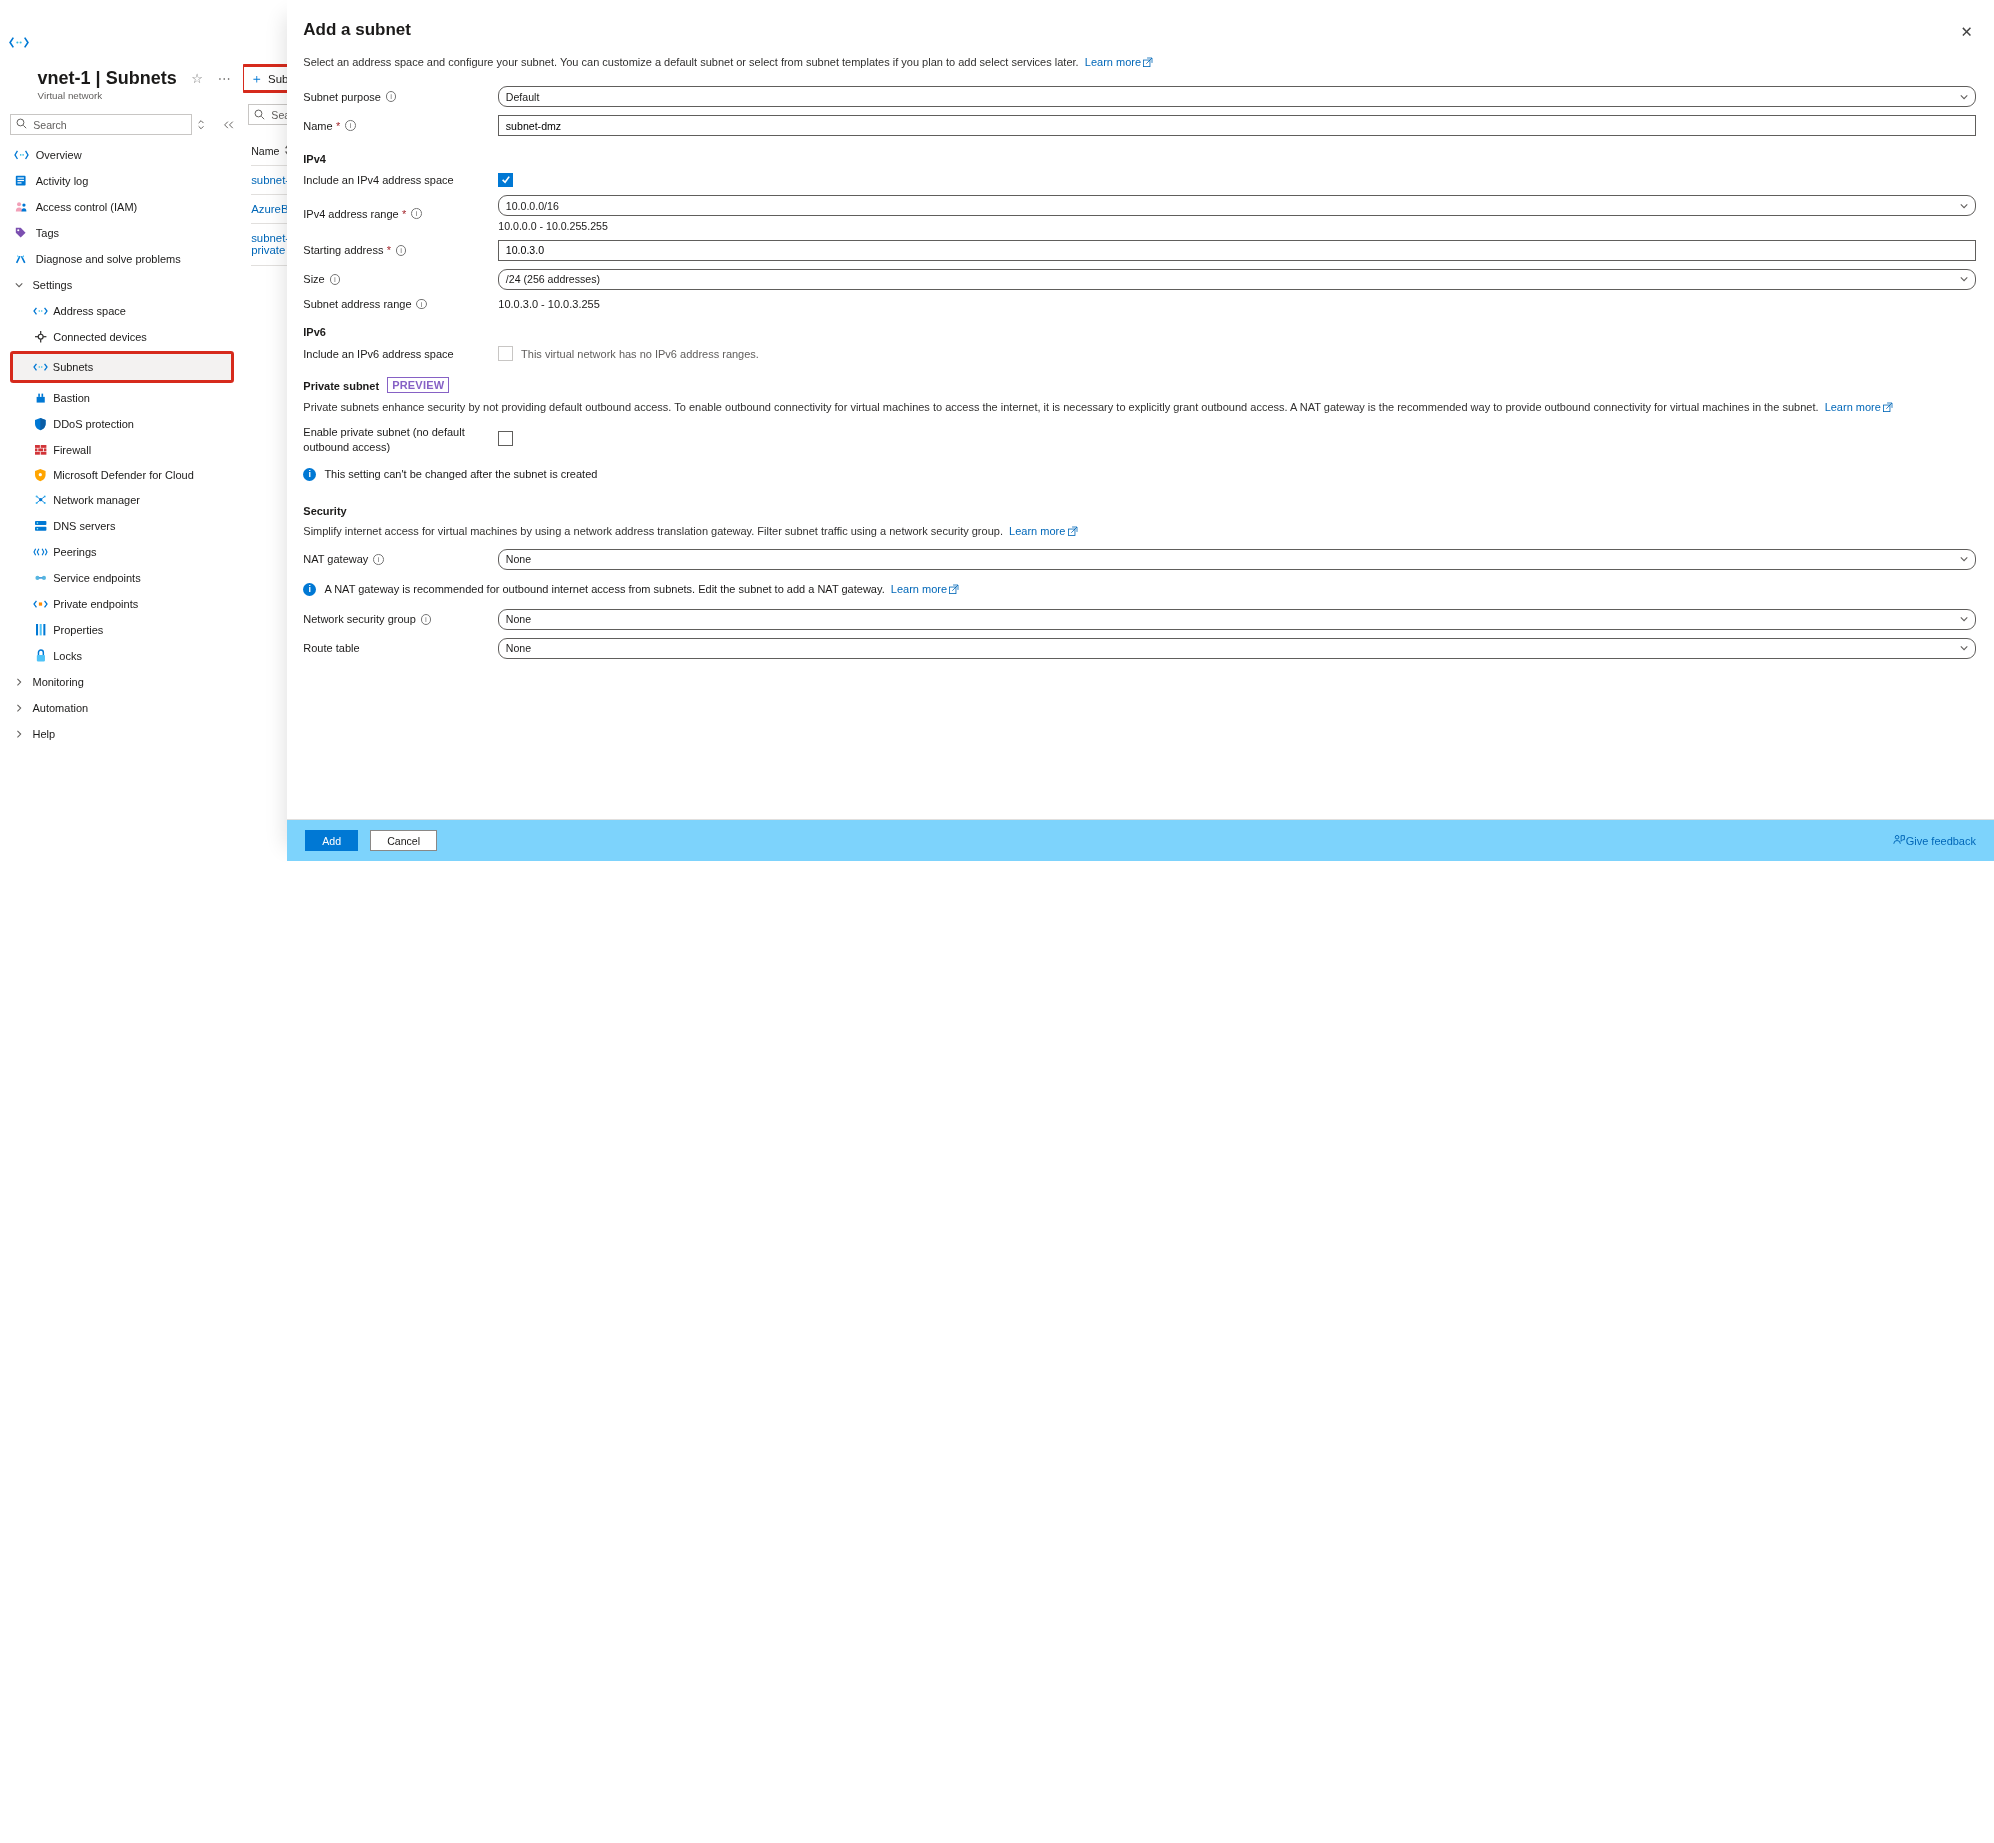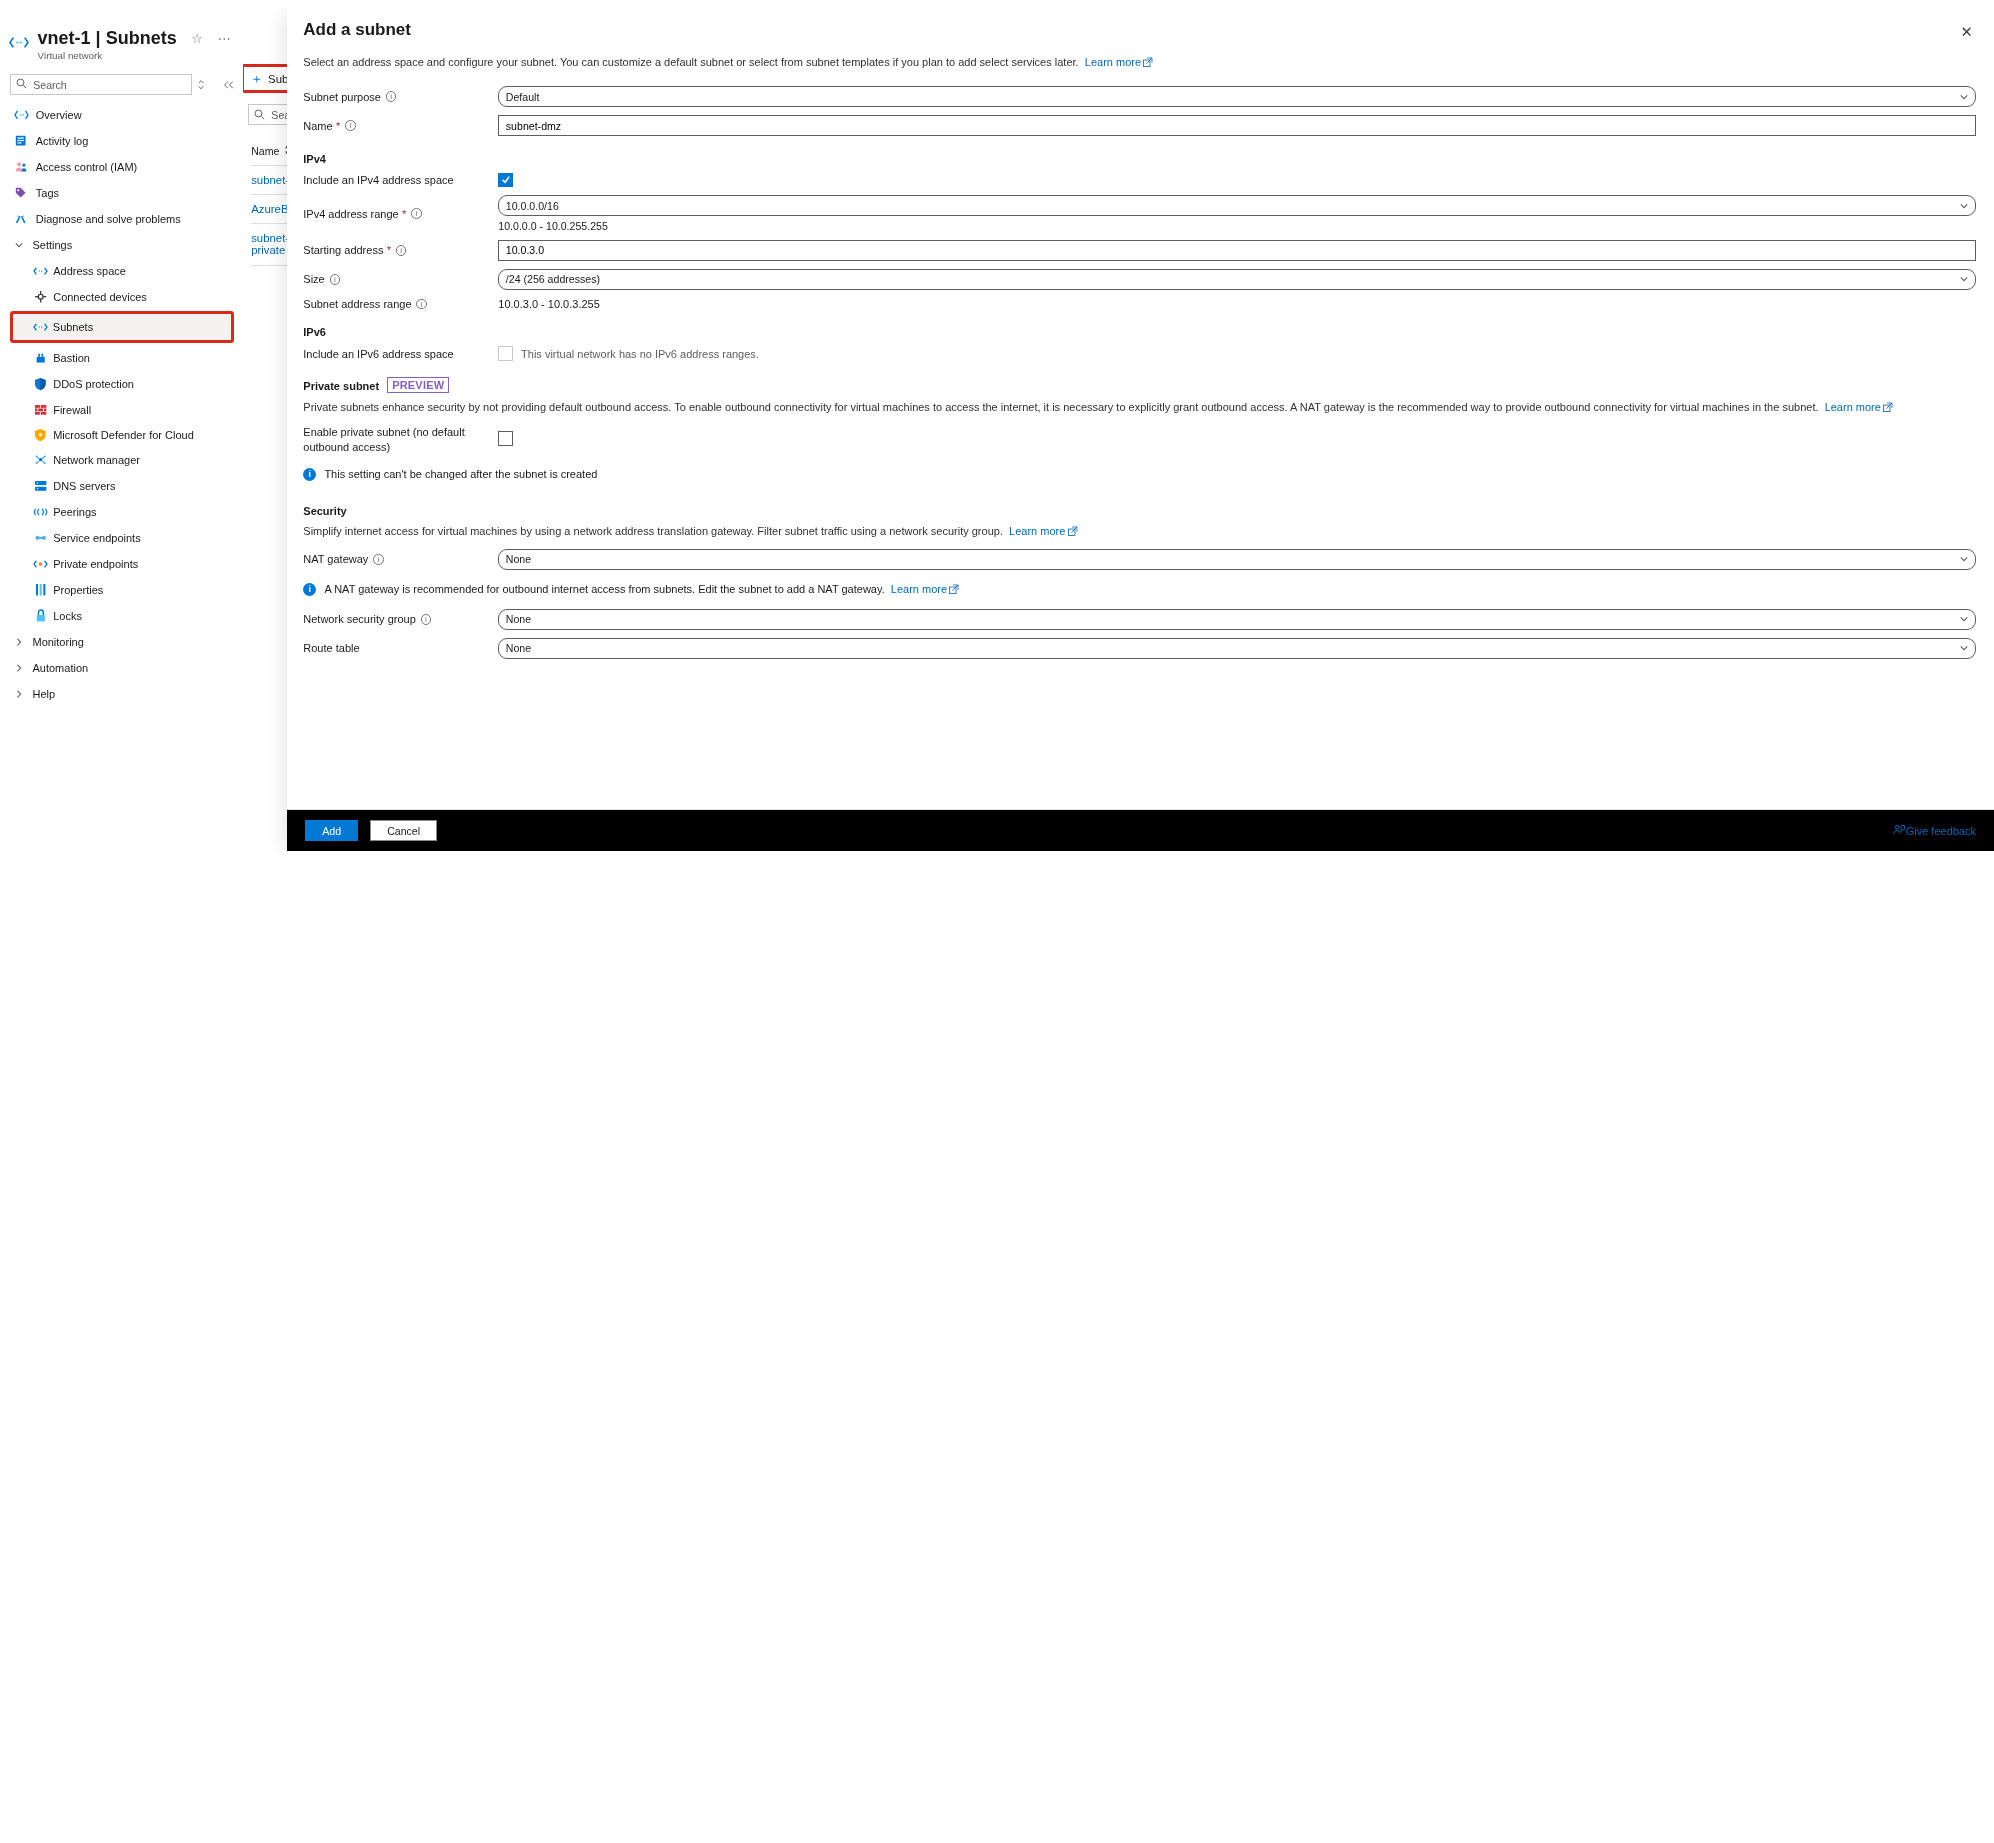--- a/index.html
+++ b/index.html
@@ -15,21 +15,21 @@
   }
   *{box-sizing:border-box;}
   html,body{margin:0;padding:0;font-family:"Segoe UI",SegoeUI,Arial,sans-serif;font-size:11.4px;color:var(--text);background:#fff;}
   a{color:var(--link);text-decoration:none;}
   .page{position:relative;display:flex;min-height:863px;}
 
   
   .left{flex:0 0 208px;padding:8.1px 8.1px 0 9.8px;}
   .titlebar{display:flex;align-items:flex-start;gap:9.8px;margin-top:19.5px;}
   .vnet-icon{margin-top:8.1px;}
-  .title-text{flex:1;}
+  .title-text{flex:1;margin-top:40px;}
   .title-row{display:flex;align-items:center;gap:11.4px;}
   .page-title{font-size:18px;font-weight:600;margin:0;white-space:nowrap;}
   .page-subtitle{font-size:9.8px;color:var(--muted);margin-top:1.6px;}
   .star{color:#767676;font-size:13px;margin-left:3.3px;}
   .ellipsis{font-size:13px;color:var(--muted);padding:0 3.3px;}
 
   .search-row{display:flex;align-items:center;gap:4.9px;margin:13px 0 3.3px;}
   .search-box{flex:1;display:flex;align-items:center;gap:4.9px;border:0.8px solid var(--border);height:21px;padding:0 4.9px;}
   .search-box input{border:none;outline:none;width:100%;font-size:10.6px;}
   .search-box input::placeholder{color:var(--muted);}
@@ -81,21 +81,21 @@
   .cb.checked{background:var(--focus);border-color:var(--focus);}
   .cb.checked svg{display:block;}
   .cb svg{display:none;}
 
   .note{display:flex;align-items:center;gap:8.1px;font-size:11px;margin:13px 0;}
   .note .note-icon{width:13px;height:13px;border-radius:50%;background:#0078d4;color:#fff;display:flex;align-items:center;justify-content:center;font-size:9px;font-weight:bold;flex-shrink:0;}
   .ipv6-hint{color:var(--muted);margin-left:8.1px;}
 
   .preview-badge{display:inline-block;font-size:11px;font-weight:600;letter-spacing:0.2px;color:var(--preview);border:0.8px solid var(--preview);padding:0.8px 4.1px;margin-left:4.9px;vertical-align:1.6px;}
 
-  .panel-footer{position:absolute;left:0;right:0;bottom:12px;display:flex;align-items:center;justify-content:space-between;padding:9.8px 18px;background:#000000;border-top:0.8px solid var(--border-light);}
+  .panel-footer{position:absolute;left:0;right:0;bottom:2px;display:flex;align-items:center;justify-content:space-between;padding:9.8px 18px;background:#7dd3fc;border-top:0.8px solid var(--border-light);}
   .footer-left{display:flex;gap:11.4px;}
   .btn{height:21px;padding:0 16.3px;font-size:10.6px;border:0.8px solid transparent;cursor:pointer;}
   .btn.primary{background:var(--focus);color:#fff;}
   .btn.secondary{background:#fff;border-color:#8a8886;color:var(--text);}
   .feedback{display:flex;align-items:center;gap:0;color:var(--link);font-size:11px;}
 
   
   svg{overflow:visible;}
 </style>
 </head>

